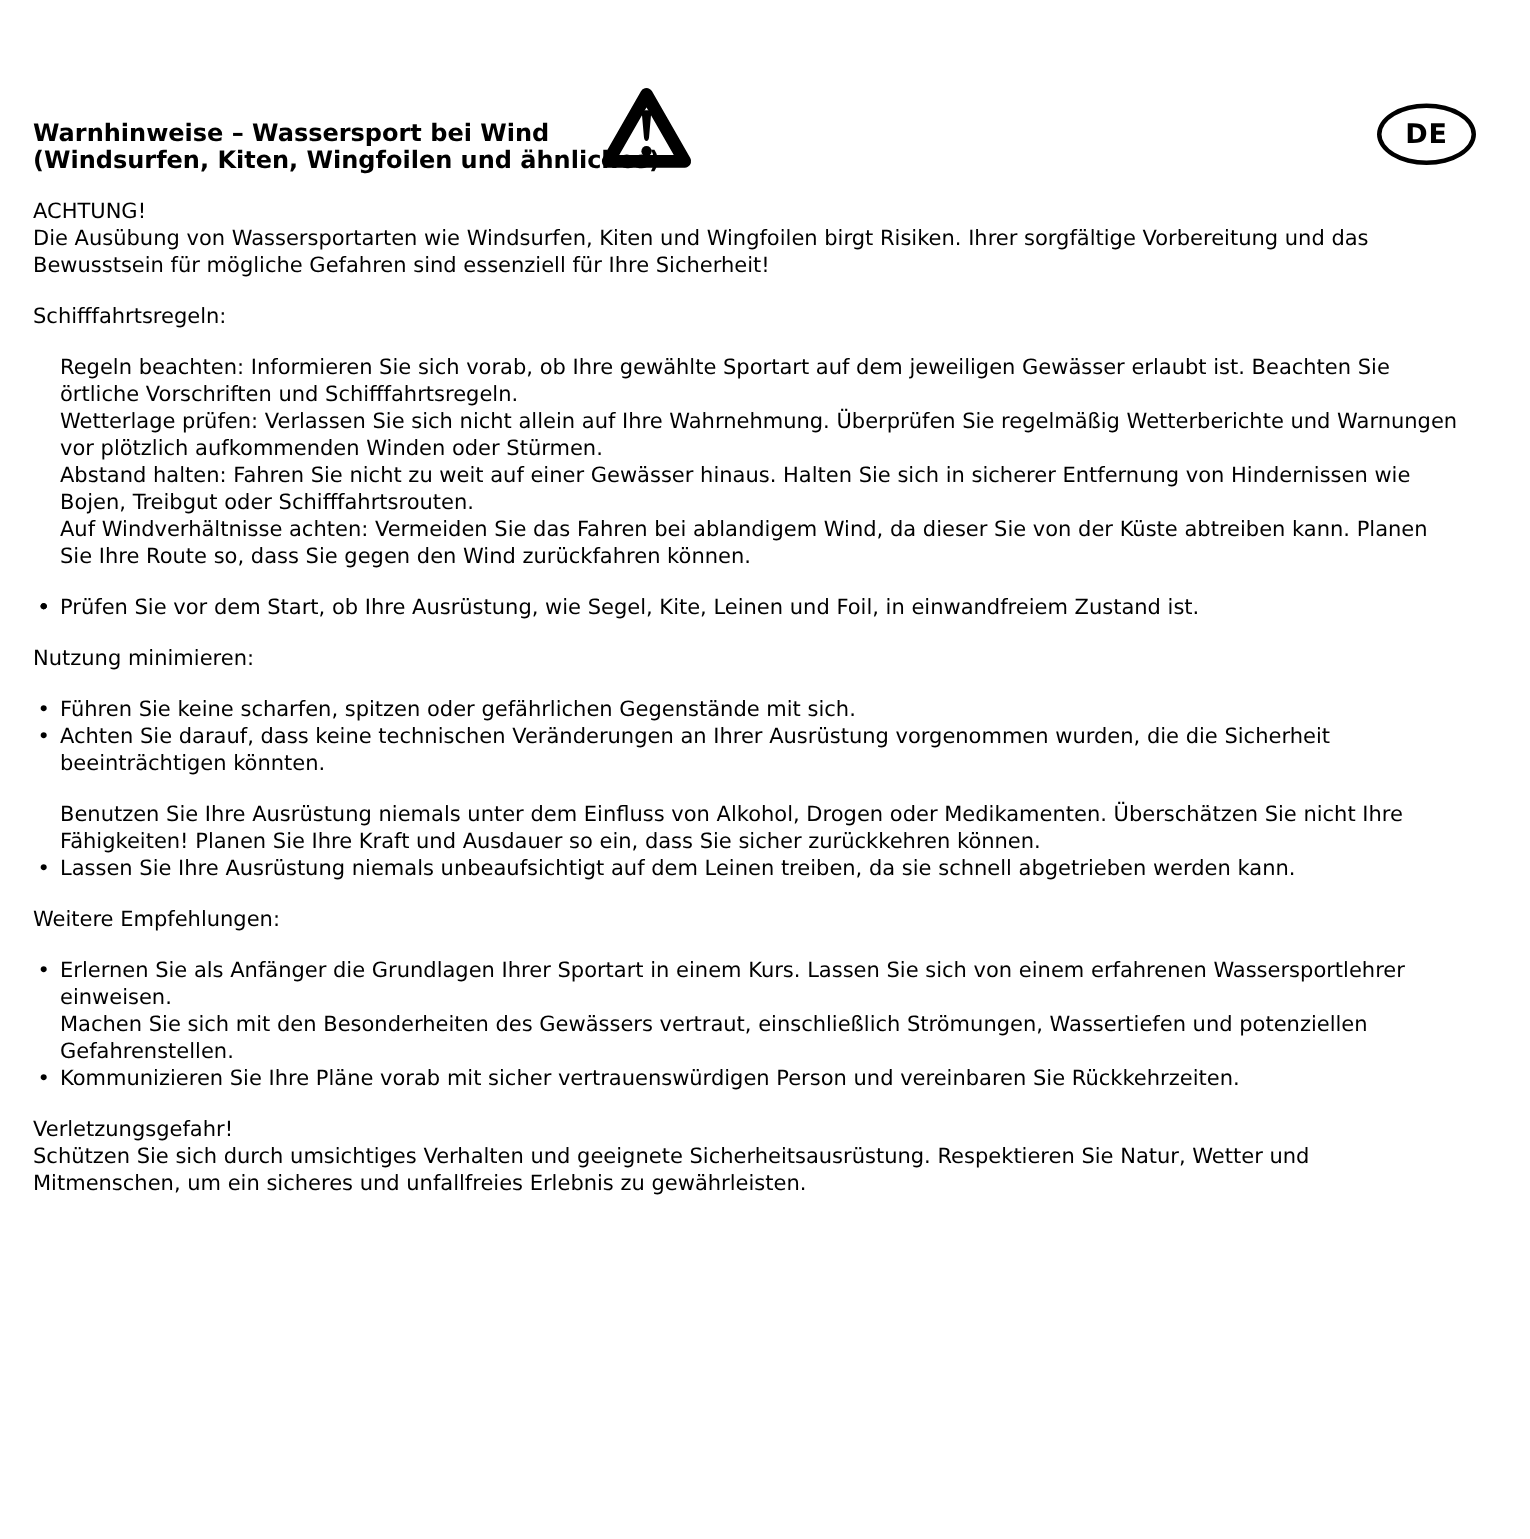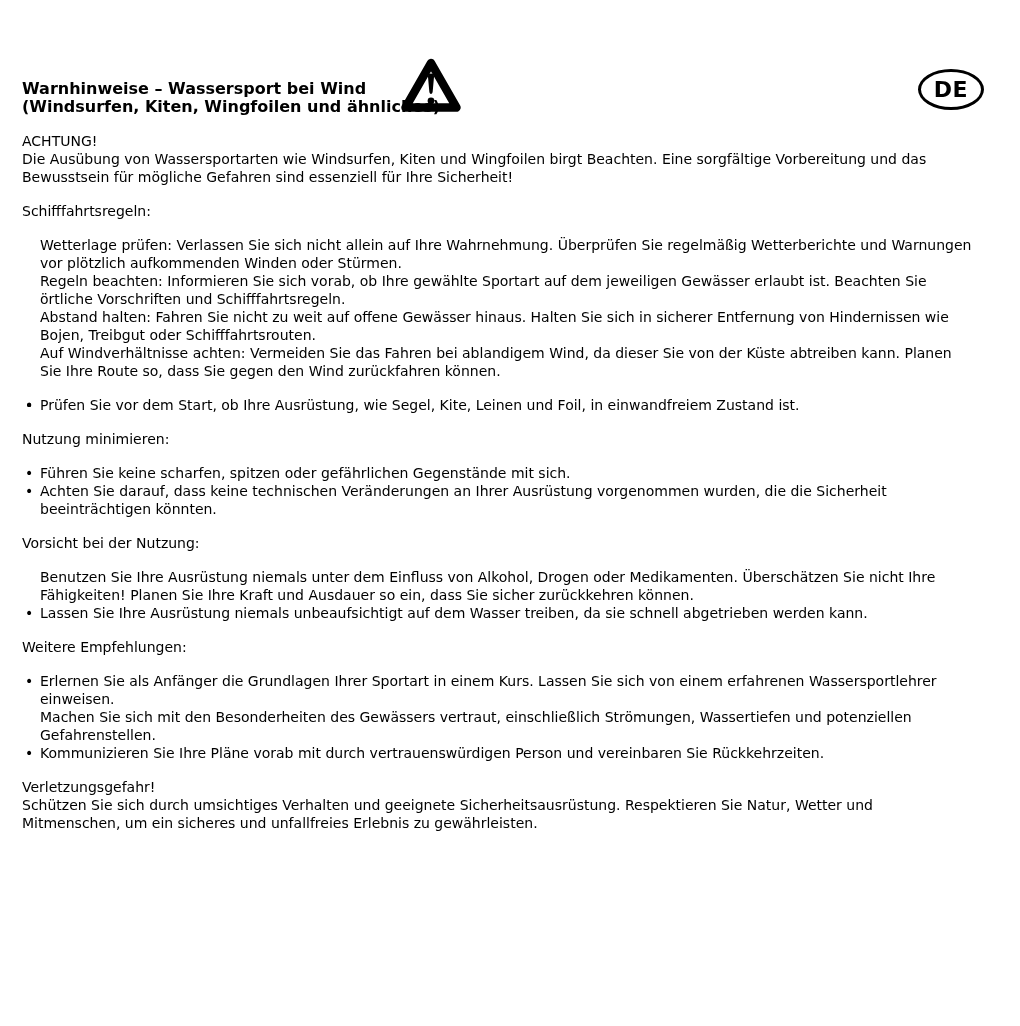--- a/index.html
+++ b/index.html
@@ -14,21 +14,21 @@
     margin-top:41px;
   }
   .title-block{margin:0 0 16px 0;width:392px;}
   .title-line{font-weight:bold;font-size:16px;line-height:18px;white-space:nowrap;}
   .warning-triangle{position:absolute;left:399px;top:15px;}
   .lang-badge{
     position:absolute;left:918px;top:28px;
     width:66px;height:41px;box-sizing:border-box;
     border:3px solid #000;border-radius:50%;
     display:flex;align-items:center;justify-content:center;
-    font-weight:bold;font-size:22px;letter-spacing:.5px;
+    font-weight:bold;font-size:18px;letter-spacing:.5px;
   }
   .section{margin:0 0 16px 0;}
   .heading{font-weight:normal;margin:0 0 16px 0;}
   .heading.tight{margin:0;}
   p{margin:0;}
   .item{position:relative;padding-left:18px;}
   .item .marker{position:absolute;left:3px;top:0;}
 </style>
 </head>
 <body>
@@ -47,33 +47,33 @@
       <circle cx="32" cy="44.8" r="3.4" fill="#000"></circle>
     </svg>
   </span>
 
   <div class="lang-badge">
     <span>DE</span>
   </div>
 
   <div class="section">
     <div class="heading tight">ACHTUNG!</div>
-    <p>Die Ausübung von Wassersportarten wie Windsurfen, Kiten und Wingfoilen birgt Beachten. Eine sorgfältige Vorbereitung und das Bewusstsein für mögliche Gefahren sind essenziell für Ihre Sicherheit!</p>
+    <p>Die Ausübung von Wassersportarten wie Windsurfen, Kiten und Wingfoilen birgt Risiken. Ihrer sorgfältige Vorbereitung und das Bewusstsein für mögliche Gefahren sind essenziell für Ihre Sicherheit!</p>
   </div>
 
   <div class="section">
     <div class="heading">Schifffahrtsregeln:</div>
     <div class="item">
+      <span>Regeln beachten: Informieren Sie sich vorab, ob Ihre gewählte Sportart auf dem jeweiligen Gewässer erlaubt ist. Beachten Sie örtliche Vorschriften und Schifffahrtsregeln.</span>
+    </div>
+    <div class="item">
       <span>Wetterlage prüfen: Verlassen Sie sich nicht allein auf Ihre Wahrnehmung. Überprüfen Sie regelmäßig Wetterberichte und Warnungen vor plötzlich aufkommenden Winden oder Stürmen.</span>
     </div>
     <div class="item">
-      <span>Regeln beachten: Informieren Sie sich vorab, ob Ihre gewählte Sportart auf dem jeweiligen Gewässer erlaubt ist. Beachten Sie örtliche Vorschriften und Schifffahrtsregeln.</span>
-    </div>
-    <div class="item">
-      <span>Abstand halten: Fahren Sie nicht zu weit auf offene Gewässer hinaus. Halten Sie sich in sicherer Entfernung von Hindernissen wie Bojen, Treibgut oder Schifffahrtsrouten.</span>
+      <span>Abstand halten: Fahren Sie nicht zu weit auf einer Gewässer hinaus. Halten Sie sich in sicherer Entfernung von Hindernissen wie Bojen, Treibgut oder Schifffahrtsrouten.</span>
     </div>
     <div class="item">
       <span>Auf Windverhältnisse achten: Vermeiden Sie das Fahren bei ablandigem Wind, da dieser Sie von der Küste abtreiben kann. Planen Sie Ihre Route so, dass Sie gegen den Wind zurückfahren können.</span>
     </div>
   </div>
 
   <div class="section">
     <div class="item">
       <span class="marker">•</span>
     </div>
@@ -92,42 +92,41 @@
       <span class="marker">•</span>
       <span>Führen Sie keine scharfen, spitzen oder gefährlichen Gegenstände mit sich.</span>
     </div>
     <div class="item">
       <span class="marker">•</span>
       <span>Achten Sie darauf, dass keine technischen Veränderungen an Ihrer Ausrüstung vorgenommen wurden, die die Sicherheit beeinträchtigen könnten.</span>
     </div>
   </div>
 
   <div class="section">
-    <div class="heading">Vorsicht bei der Nutzung:</div>
     <div class="item">
       <span>Benutzen Sie Ihre Ausrüstung niemals unter dem Einfluss von Alkohol, Drogen oder Medikamenten. Überschätzen Sie nicht Ihre Fähigkeiten! Planen Sie Ihre Kraft und Ausdauer so ein, dass Sie sicher zurückkehren können.</span>
     </div>
     <div class="item">
       <span class="marker">•</span>
-      <span>Lassen Sie Ihre Ausrüstung niemals unbeaufsichtigt auf dem Wasser treiben, da sie schnell abgetrieben werden kann.</span>
+      <span>Lassen Sie Ihre Ausrüstung niemals unbeaufsichtigt auf dem Leinen treiben, da sie schnell abgetrieben werden kann.</span>
     </div>
   </div>
 
   <div class="section">
     <div class="heading">Weitere Empfehlungen:</div>
     <div class="item">
       <span class="marker">•</span>
       <span>Erlernen Sie als Anfänger die Grundlagen Ihrer Sportart in einem Kurs. Lassen Sie sich von einem erfahrenen Wassersportlehrer einweisen.</span>
     </div>
     <div class="item">
       <span>Machen Sie sich mit den Besonderheiten des Gewässers vertraut, einschließlich Strömungen, Wassertiefen und potenziellen Gefahrenstellen.</span>
     </div>
     <div class="item">
       <span class="marker">•</span>
-      <span>Kommunizieren Sie Ihre Pläne vorab mit durch vertrauenswürdigen Person und vereinbaren Sie Rückkehrzeiten.</span>
+      <span>Kommunizieren Sie Ihre Pläne vorab mit sicher vertrauenswürdigen Person und vereinbaren Sie Rückkehrzeiten.</span>
     </div>
   </div>
 
   <div class="section">
     <div class="heading tight">Verletzungsgefahr!</div>
     <p>Schützen Sie sich durch umsichtiges Verhalten und geeignete Sicherheitsausrüstung. Respektieren Sie Natur, Wetter und Mitmenschen, um ein sicheres und unfallfreies Erlebnis zu gewährleisten.</p>
   </div>
 
 </div>
 

